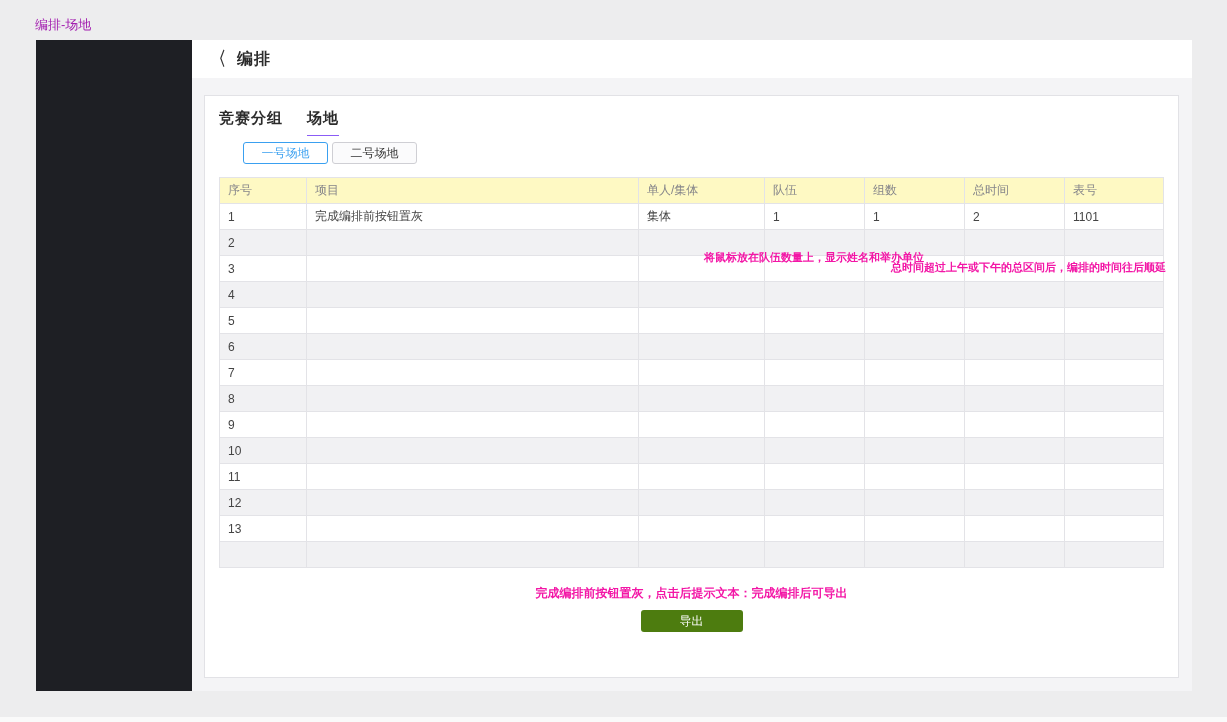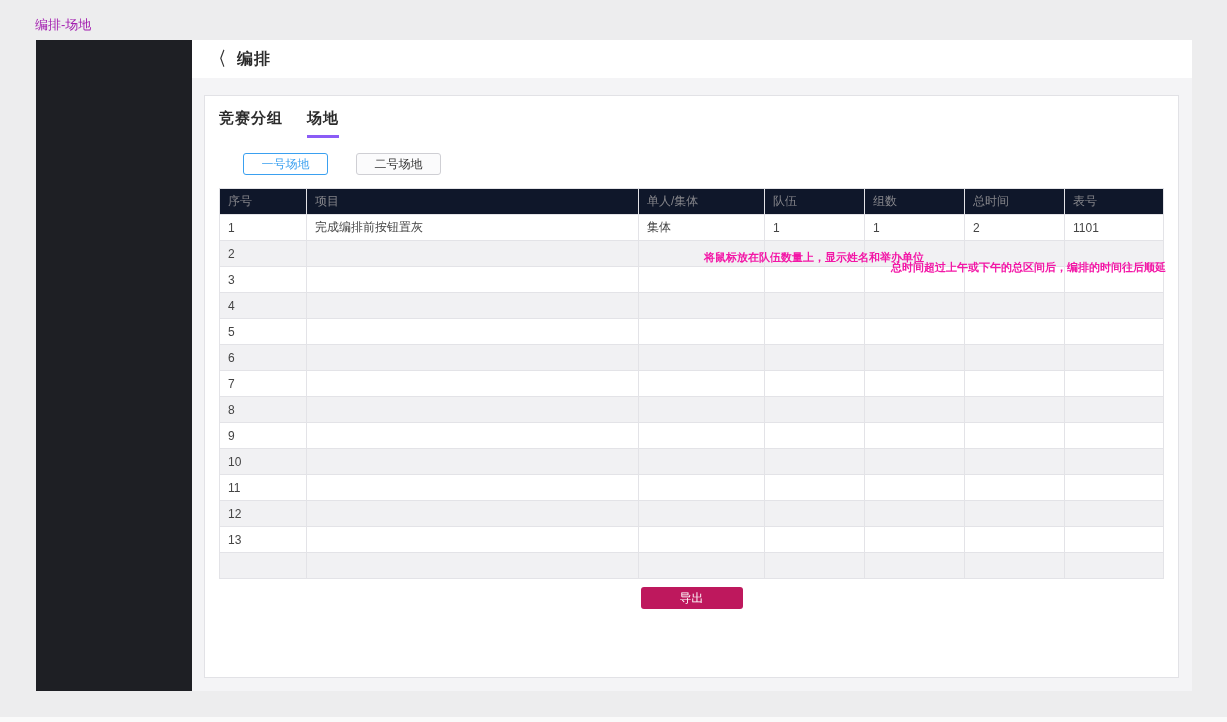--- a/index.html
+++ b/index.html
@@ -35,23 +35,23 @@
     border:1px solid #e2e2e6;
     height:583px;
     position:relative;
     padding:0 14px;
   }
   .tabs { display:flex; gap:24px; padding-top:13px;text-align:right; }
   .tab {
     font-size:15px; font-weight:bold; color:#2b2b2b;
     padding-bottom:7px; cursor:pointer; letter-spacing:1px;
   }
-  .tab.active { border-bottom:3px solid #8b5cf6; }
-
-  .venues { display:flex; gap:28px; margin-top:15px;padding-left:24px; }
+  .tab.active { border-bottom:1px solid #8b5cf6; }
+
+  .venues { display:flex; gap:4px; margin-top:6px;padding-left:24px; }
   .venue-btn {
     width:85px; height:22px; line-height:20px;
     text-align:center; font-size:12px; border-radius:3px; cursor:pointer;
   }
   .venue-btn.active { border:1px solid #3aa0f0; color:#3aa0f0; background:#ffffff; }
   .venue-btn.inactive { border:1px solid #cfcfd4; color:#333333; background:#fbfbfc; }
 
   .sessions {
     display:flex; gap:25px; margin-top:13px;
     font-size:12px; font-weight:bold; color:#2b2b2b;
@@ -60,39 +60,39 @@
   .session.active { color:#2e9cf3; }
 
   .table-wrap { margin-top:13px; }
   table { width:100%; border-collapse:collapse; table-layout:fixed; }
   th, td {
     border:1px solid #e3e3e7;
     height:26px; padding:0 8px;
     font-size:12px; text-align:left;
     overflow:hidden; white-space:nowrap;
   }
-  th { background:#0f172a; color:#85858a; font-weight:normal; }
+  th { background:#fef9c3; color:#85858a; font-weight:normal; }
   td { color:#444; background:#ffffff; }
   tbody tr:nth-child(even) td { background:#f1f1f3; }
 
   .ann {
     position:absolute; font-size:11px; font-weight:bold;
     color:#f316a6; white-space:nowrap; pointer-events:none;
   }
   .ann-team { left:499px; top:154px; }
   .ann-overtime { left:686px; top:164px; }
 
   .export-note {
     margin-top:17px; text-align:center;
     font-size:12px; font-weight:bold; color:#f316a6;
   }
   .export-btn {
     display:block; margin:8px auto 0;
     width:102px; height:22px;
-    background:#be185d; color:#ffffff;
+    background:#4d7c0f; color:#ffffff;
     border:none; border-radius:3px;
     font-size:12px; cursor:pointer;
     font-family:"Liberation Sans","DejaVu Sans",sans-serif;
   }
   .bottom-strip {
     position:absolute; left:0; bottom:0; width:100%; height:5px;
     background:#fafafa;
   }
 </style>
 </head>
@@ -271,19 +271,20 @@
                 <td></td>
                 <td></td>
               </tr>
             </tbody>
         </table>
       </div>
 
       <div class="ann ann-team">将鼠标放在队伍数量上，显示姓名和举办单位</div>
       <div class="ann ann-overtime">总时间超过上午或下午的总区间后，编排的时间往后顺延</div>
 
+      <div class="export-note">完成编排前按钮置灰，点击后提示文本：完成编排后可导出</div>
       <button class="export-btn">导出</button>
 
     </div>
   </div>
 </div>
 
 <div class="bottom-strip"></div>
 
 </body></html>

